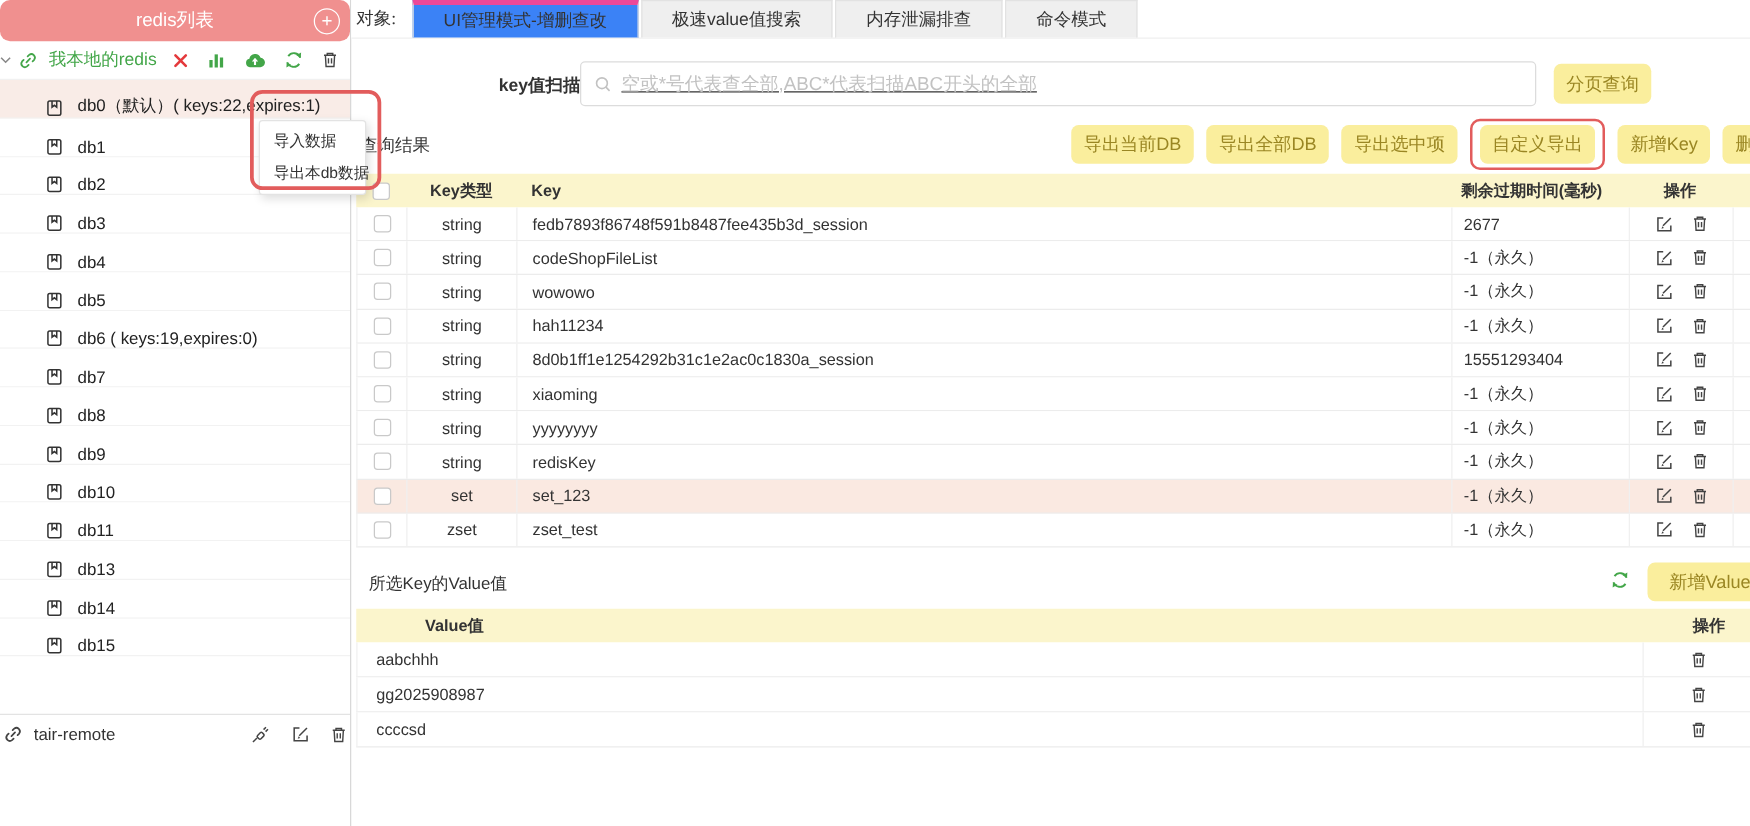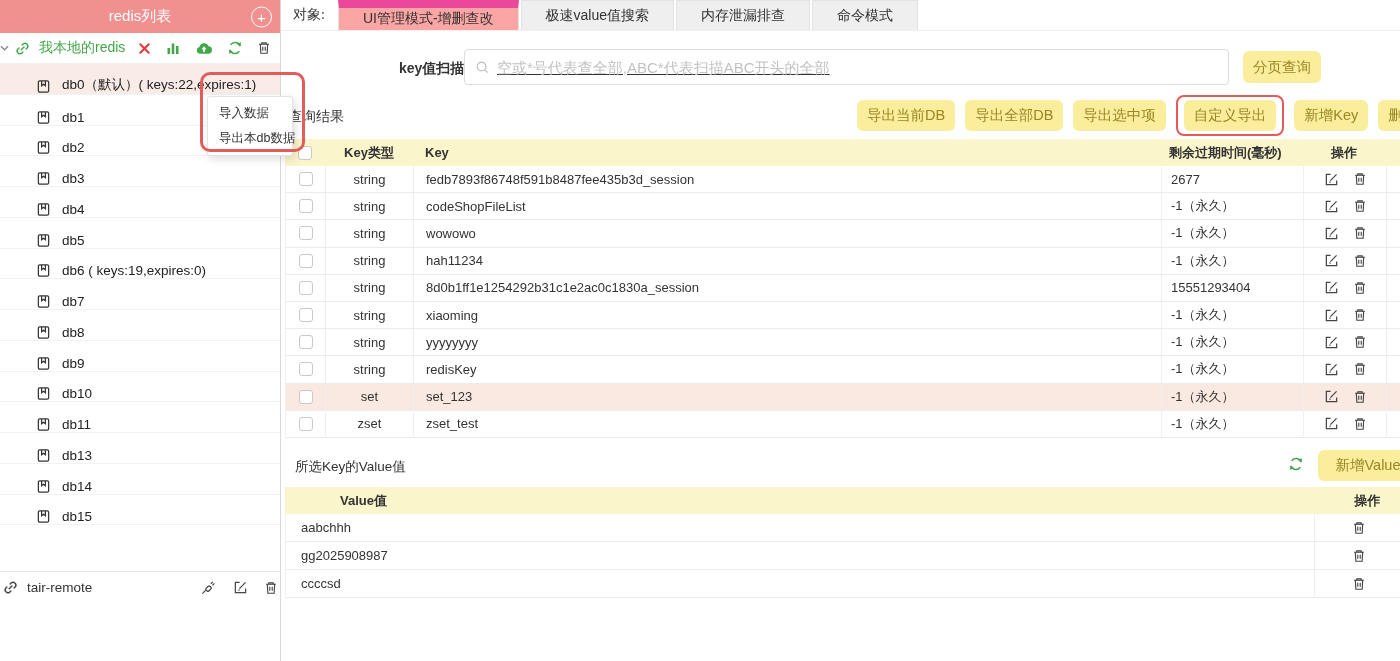--- a/index.html
+++ b/index.html
@@ -3,37 +3,37 @@
 <meta charset="utf-8">
 <style>
   * { box-sizing: border-box; margin: 0; padding: 0; }
   html,body { width:1400px; height:661px; }
   body {
     position: relative; overflow: hidden; background:#fff; color:#333;
     font-family: "Liberation Sans", "DejaVu Sans", sans-serif;
   }
   
   .sidebar { position:absolute; left:0; top:0; width:281px; height:661px; background:#fff; border-right:1px solid #d8d8d8; }
-  .sb-header { height:33px; background:#f0908f; color:#fff; display:flex; align-items:center; justify-content:center; font-size:15px; position:relative; }
+  .sb-header { height:33px; background:#f0908f; color:#fff; display:flex; align-items:center; justify-content:center; font-size:15px; position:relative;border-radius:8px; }
   .sb-plus { position:absolute; right:8px; top:50%; transform:translateY(-50%); width:21px; height:21px; border:1.5px solid #fff; border-radius:50%; display:flex; align-items:center; justify-content:center; font-size:15px; line-height:1; cursor:pointer; }
   .conn-row { height:31px; display:flex; align-items:center; padding:0 9px 0 2px; gap:5px; border-bottom:1px solid #f1f1f1; }
   .chev { margin-left:-2px; display:flex; }
   .conn-name { color:#43a649; font-size:14px; margin-left:3px; }
   .conn-icons { margin-left:auto; display:flex; align-items:center; gap:14px; }
   .icon-btn { display:flex; align-items:center; cursor:pointer; }
   .db-list { position:absolute; top:64px; left:0; width:280px; }
   .db-row { height:30.75px; display:flex; align-items:flex-end; padding-left:36px; gap:11px; border-bottom:1px solid #f2f2f2; font-size:13.5px; color:#222; cursor:pointer; background:#fff; }
   .db-row.selected { background:#f9ece7; }
   .tair-row { position:absolute; top:556px; left:0; width:280px; height:32px; border-top:1px solid #e3e3e3; display:flex; align-items:center; padding:0 2px; gap:8px; font-size:13.5px;margin-top:15px; }
   .tair-icons { margin-left:auto; display:flex; align-items:center; gap:16px; }
   
   .tabbar { position:absolute; left:281px; top:0; width:1119px; height:31px; display:flex; align-items:stretch; border-bottom:1px solid #f0f0f0; background:#fff; }
-  .obj-label { display:flex; align-items:center; padding:0 13px 0 12px; font-size:14px;font-family:Liberation Serif, serif; }
+  .obj-label { display:flex; align-items:center; padding:0 13px 0 4px; font-size:14px;font-family:Liberation Serif, serif; }
   .tab { display:flex; align-items:center; justify-content:center; padding:0 24px; font-size:14px; background:#efefef; border:1px solid #e2e2e2; border-bottom:none; margin-right:2px; cursor:pointer; white-space:nowrap; }
-  .tab.active { background:#fca5a5; border-top:8px solid #ec4899; }
+  .tab.active { background:#3b82f6; border-top:4px solid #ec4899; }
   
   .scan-label { position:absolute; left:399px; top:60px; font-size:14px; font-weight:bold; }
   .scan-box { position:absolute; left:464px; top:49px; width:765px; height:36px; border:1px solid #dcdcdc; border-radius:4px; display:flex; align-items:center; padding:0 10px; gap:7px; background:#fff; }
   .scan-box input { border:none; outline:none; flex:1; font-size:15px; font-family:inherit; color:#333;text-decoration:underline; }
   .scan-box input::placeholder { color:#c2c2c2; }
   .ybtn { background:#faee9d; color:#9a8623; border:none; border-radius:6px; font-size:14.5px; height:31px; padding:0 10px; display:inline-flex; align-items:center; justify-content:center; cursor:pointer; font-family:inherit; white-space:nowrap; }
   .paginate-btn { position:absolute; left:1243px; top:51px; height:32px; }
   
   .results-title { position:absolute; left:288px; top:108px; font-size:14px; }
   .results-buttons { position:absolute; left:857px; top:100px; height:31px; display:flex; align-items:center; gap:10px; }

